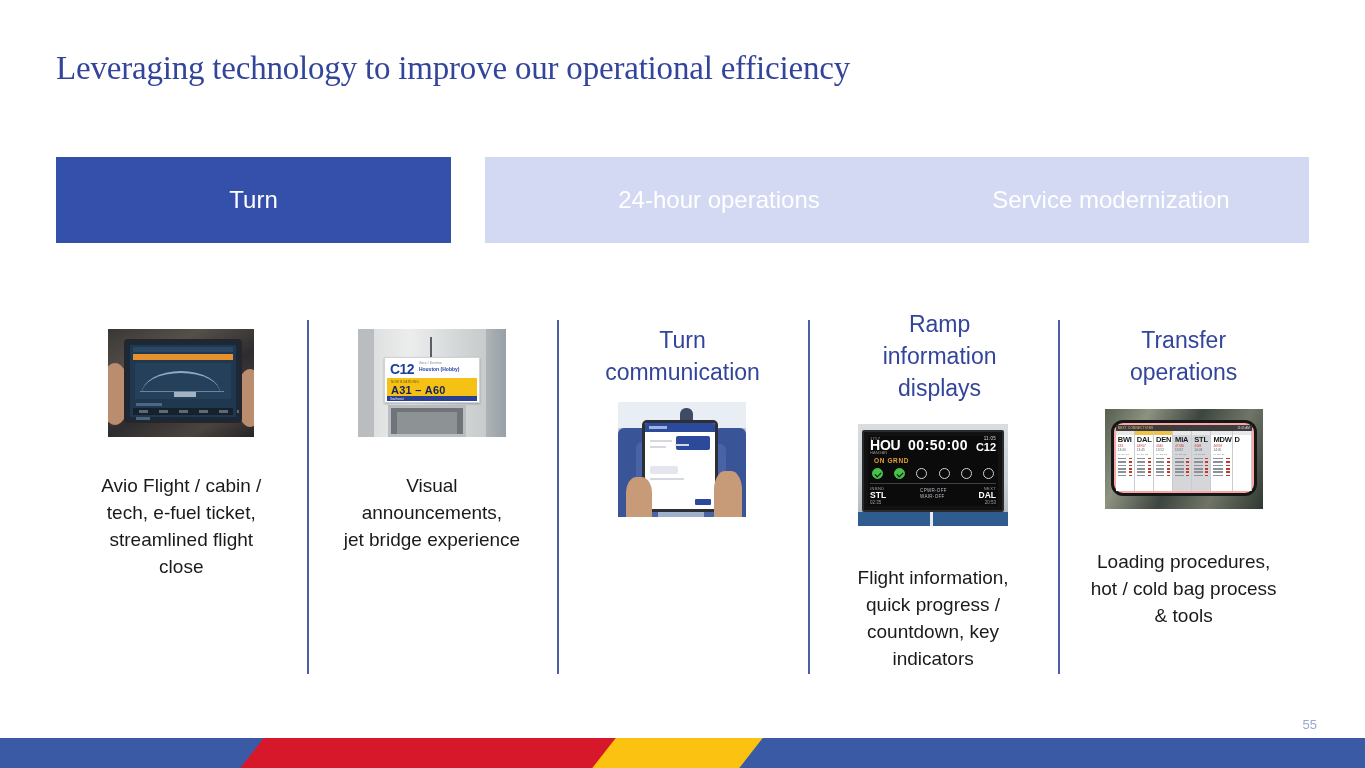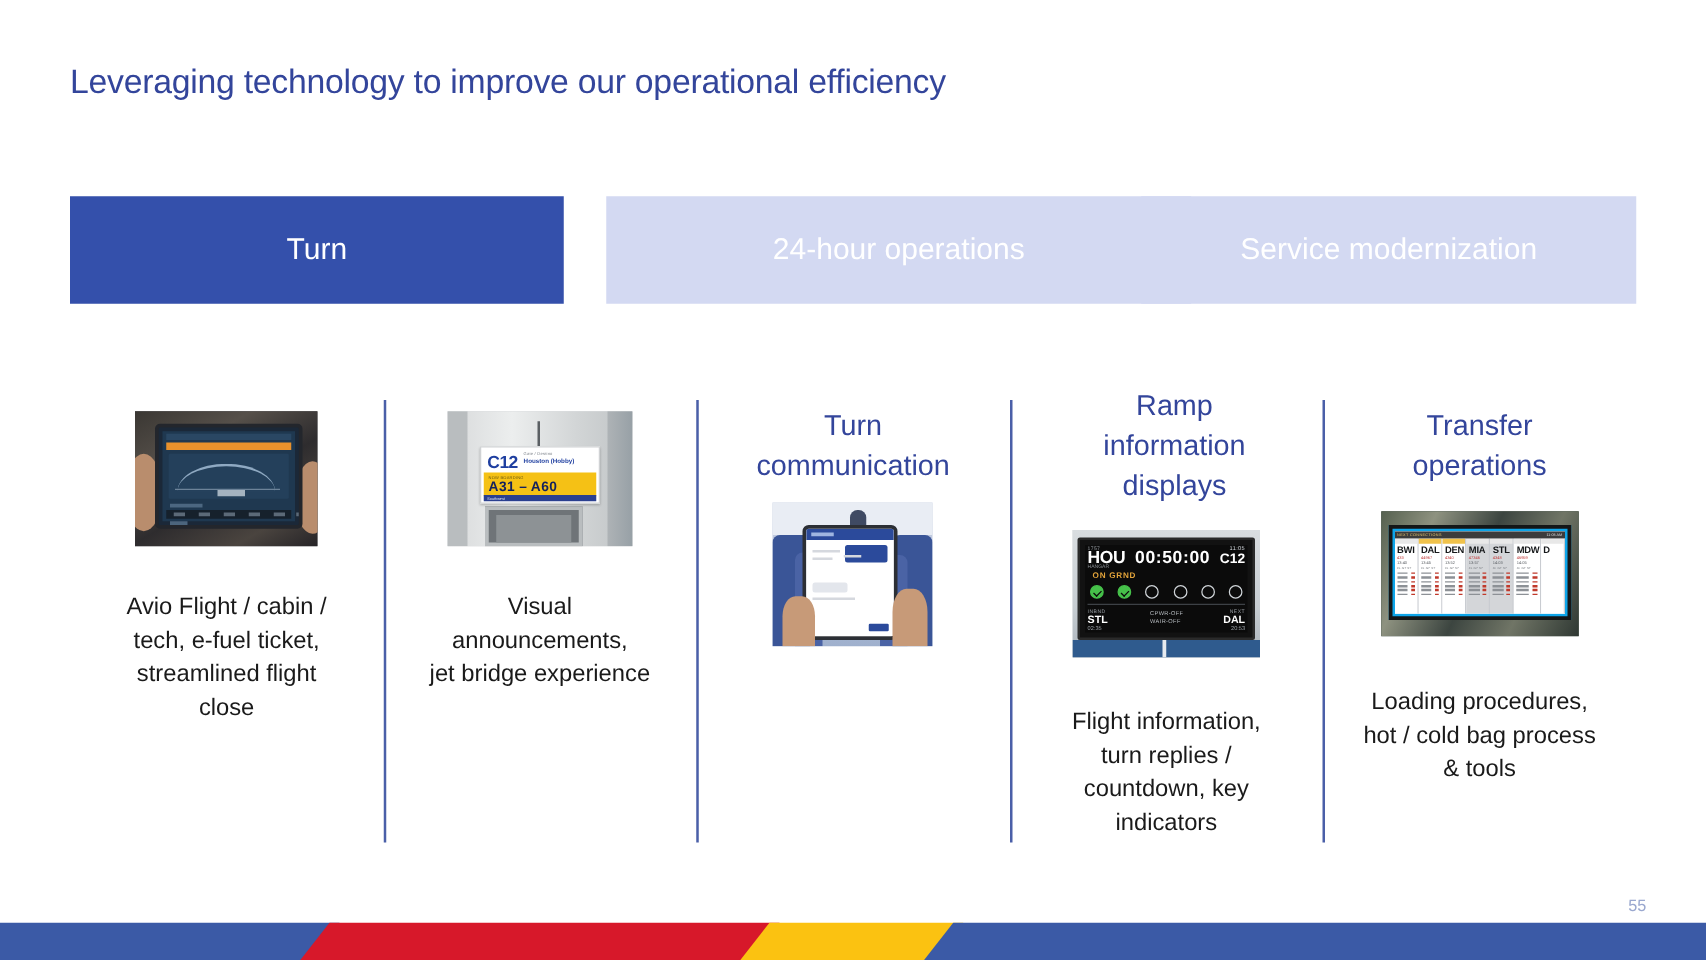--- a/index.html
+++ b/index.html
@@ -7,22 +7,22 @@
     width: 1365px; height: 768px;
     background: #ffffff;
     font-family: "Liberation Sans", sans-serif;
     overflow: hidden;
   }
   .slide { position: relative; width: 1365px; height: 768px; background: #fff; }
 
   
   .title {
     position: absolute; left: 56px; top: 50px;
-    font-size: 27px; font-weight: 400; color: #33459b;
-    letter-spacing: -0.2px; white-space: nowrap;
+    font-size: 33px; font-weight: 400; color: #33459b;
+    letter-spacing: -0.2px; white-space: nowrap; font-family: Liberation Serif, serif;
   }
 
   
   .tabs { position: absolute; left: 56px; top: 157px; width: 1253px; height: 86px; }
   .tab {
     position: absolute; top: 0; height: 86px;
     display: flex; align-items: center; justify-content: center;
     font-size: 24px; font-weight: 400; text-align: center;
   }
   .tab.active { background: #3450ab; color: #ffffff; }
@@ -149,21 +149,21 @@
   .t4 .br { position: absolute; right: 2px; top: 50px; text-align: right; }
   .t4 .br .sm { font-size: 4px; color: #9aa0a6; letter-spacing: .4px; }
   .t4 .br .bg { font-size: 8.5px; font-weight: 700; color: #ffffff; line-height: 9px; }
   .t4 .br .tm { font-size: 4.5px; color: #9aa0a6; }
 
   
   .t5 { position: relative; width: 158px; height: 100px; overflow: hidden; background: #2b3a2c; }
   .t5 .bgp { position: absolute; inset: 0;
         background: linear-gradient(115deg,#55604f 0%,#8e9280 22%,#3c4540 48%,#707566 72%,#2f3833 100%); }
   .t5 .mon { position: absolute; left: 6px; top: 11px; width: 146px; height: 76px;
-        background: #0ea5e9; border: 3px solid #141617; border-radius: 0; }
+        background: #fca5a5; border: 3px solid #141617; border-radius: 12px; }
   .t5 .scr { position: absolute; inset: 2px; background: #ffffff; overflow: hidden; }
   .t5 .hdr { position: absolute; left: 0; right: 0; top: 0; height: 6px; background: #3c3c3c; }
   .t5 .hdr .l { position: absolute; left: 2px; top: 1px; font-size: 3px; color: #e8c66a; letter-spacing: .3px; }
   .t5 .hdr .r { position: absolute; right: 2px; top: 1px; font-size: 3px; color: #d8dadd; }
   .t5 .cols { position: absolute; left: 0; right: 0; top: 6px; bottom: 0; display: flex; }
   .t5 .c { flex: 1 1 0; border-right: 1px solid #c9ccd1; position: relative; background: #ffffff; }
   .t5 .c.alt { background: #d4d6d9; }
   .t5 .c .tag { height: 4px; background: #e8e8e8; }
   .t5 .c .tag.y { background: #f0c24b; }
   .t5 .c .code { font-size: 7.5px; font-weight: 700; color: #16181a; line-height: 9px; padding-left: 2px; letter-spacing: -0.2px; }
@@ -351,21 +351,21 @@
               <div class="br">
                 <div class="sm">NEXT</div>
                 <div class="bg">DAL</div>
                 <div class="tm">20:53</div>
               </div>
             </div>
           </div>
         </div>
       </div>
       <div class="col-cap">Flight information,
-turn replies /
+quick progress /
 countdown, key
 indicators</div>
     </div>
 
     <div class="col">
       <div class="col-head">Transfer
 operations</div>
       <div class="thumb-wrap">
         <div class="t5">
           <div class="bgp"></div>

